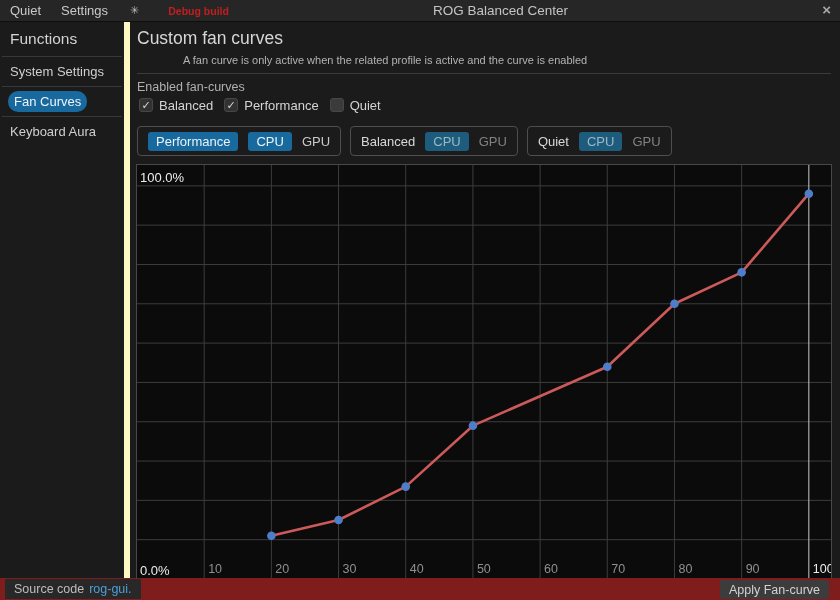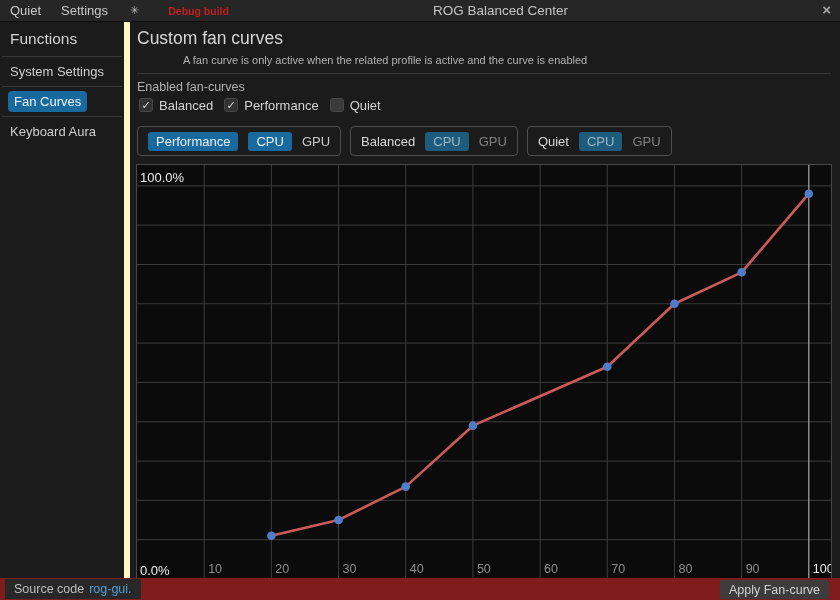--- a/index.html
+++ b/index.html
@@ -23,21 +23,21 @@
   .close-x { position:absolute; right:9px; top:1px; font-size:15px; font-weight:bold; color:#a6a6a6; }
   
   .sidebar {
     position:absolute; left:0; top:22px; width:130px; height:556px;
     border-right:6px solid #fef9c3; background:#1b1b1b;
   }
   .side-header { font-size:15.5px; color:#d2d2d2; padding:8px 10px 8px; }
   .side-sep { height:1px; background:#383838; margin:0 2px; }
   .side-item { padding:7px 8px; font-size:13px; color:#cfcfcf; }
   .side-item .side-label { padding:2px 2px;margin-top:31px; }
-  .side-item .side-label.active-chip { background:#17699e; color:#eef4f8; border-radius:4px; padding:3px 6px; }
+  .side-item .side-label.active-chip { background:#17699e; color:#eef4f8; border-radius:10px; padding:3px 6px; }
   
   .main { position:absolute; left:131px; top:22px; width:709px; height:556px; }
   .page-title { position:absolute; left:6px; top:6px; font-size:17.5px; color:#d6d6d6; }
   .page-sub { position:absolute; left:6px; top:32px; font-size:11px; color:#b3b3b3;margin-left:46px; }
   .main-sep { position:absolute; left:6px; right:9px; top:51px; height:1px; background:#3a3a3a; }
   .enabled-label { position:absolute; left:6px; top:58px; font-size:12.5px; color:#b0b0b0; }
   .checkbox-row { position:absolute; left:8px; top:74px; height:18px; display:flex; align-items:center; gap:11px; }
   .cb-item { display:flex; align-items:center; gap:6px; }
   .cb-box {
     width:14px; height:14px; border-radius:3px; background:#3b3b3b;

